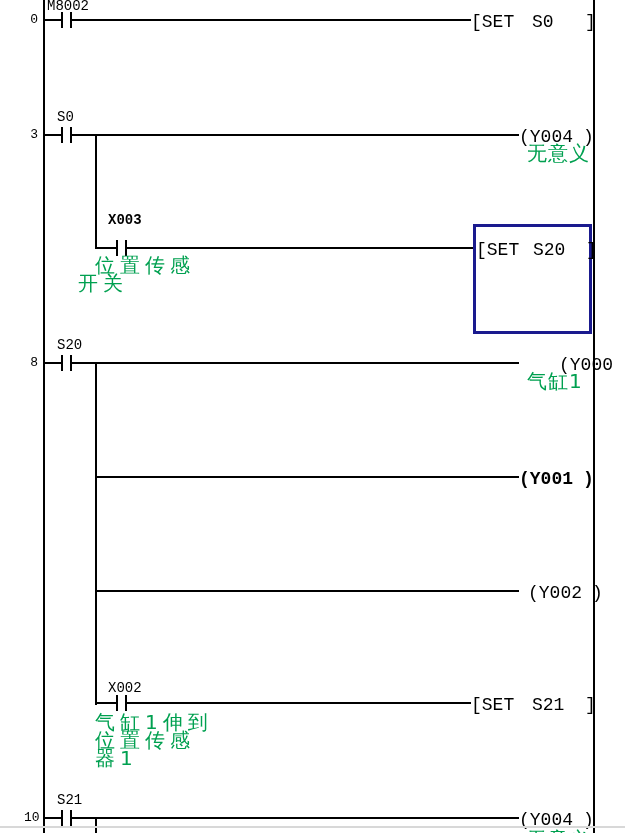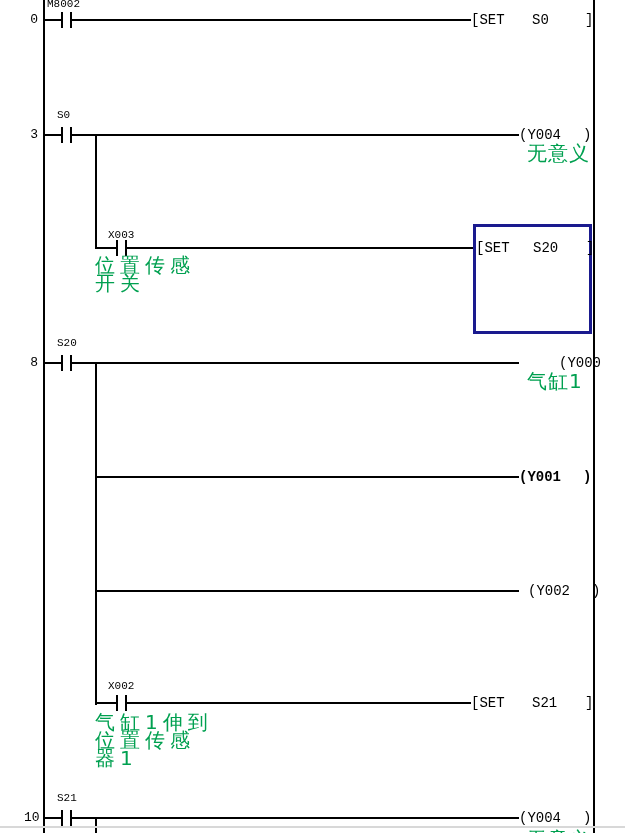--- a/index.html
+++ b/index.html
@@ -4,22 +4,22 @@
 <style>
   html,body{margin:0;padding:0;background:#fff;}
   #canvas{position:relative;width:625px;height:833px;background:#ffffff;overflow:hidden;
           font-family:"Liberation Mono","DejaVu Sans Mono",monospace;}
   .h{position:absolute;height:2px;background:#000;}
   .v{position:absolute;width:2px;background:#000;}
   .contact{position:absolute;width:11px;height:16px;}
   .contact .b1,.contact .b2{position:absolute;top:0;width:2px;height:100%;background:#000;}
   .contact .b1{left:0;} .contact .b2{left:9px;}
   .txt{position:absolute;font-family:"Liberation Mono","DejaVu Sans Mono",monospace;
-       font-size:14px;line-height:1;color:#000;white-space:pre;}
-  .lbl{font-size:11px;text-align:center;}
+       font-size:18px;line-height:1;color:#000;white-space:pre;}
+  .lbl{font-size:14px;text-align:center;}
   .step{position:absolute;left:24px;width:14px;text-align:right;
         font-family:"Liberation Mono","DejaVu Sans Mono",monospace;font-size:13px;line-height:1;color:#000;}
   .cmt{position:absolute;font-family:"DejaVu Sans",sans-serif;font-size:20px;line-height:1.05;
        color:#00A050;letter-spacing:5px;white-space:pre;}
   .coil{position:absolute;width:74px;height:16px;}
   .coil .open{position:absolute;left:0;top:0;}
   .coil .close{position:absolute;left:64px;top:0;}
   .setins{position:absolute;width:122px;height:16px;}
   .setins .op{position:absolute;left:0;top:0;}
   .setins .operand{position:absolute;left:61px;top:0;}
@@ -61,29 +61,29 @@
       <div class="b2"></div>
     </div>
     <div class="h" style="left:71px;top:134px;width:448px;"></div>
     <div class="coil" style="left:519px;top:128px;">
       <span class="txt open">(Y004</span>
       <span class="txt close">)</span>
     </div>
     <div class="cmt" style="left:527px;top:143px;letter-spacing:1px;">无意义</div>
 
     <div class="v" style="left:95px;top:134px;height:115px;"></div>
-    <span class="txt lbl" style="left:108px;top:230px;">X003</span>
+    <span class="txt lbl" style="left:108px;top:213px;font-weight:bold;">X003</span>
     <div class="h" style="left:95px;top:247px;width:21px;"></div>
     <div class="contact" style="left:116px;top:240px;">
       <div class="b1"></div>
       <div class="b2"></div>
     </div>
     <div class="h" style="left:127px;top:247px;width:346px;"></div>
     <div class="cmt" style="left:95px;top:255px;">位置传感</div>
-    <div class="cmt" style="left:95px;top:273px;">开关</div>
+    <div class="cmt" style="left:78px;top:273px;">开关</div>
     <div class="selbox" style="left:473px;top:224px;width:119px;height:110px;"></div>
     <div class="setins insel" style="left:476px;top:241px;">
       <span class="txt op">[SET</span>
       <span class="txt operand">S20</span>
       <span class="txt close">]</span>
     </div>
   </div>
 
   <div>
     <div class="step" style="top:356px;">8</div>

